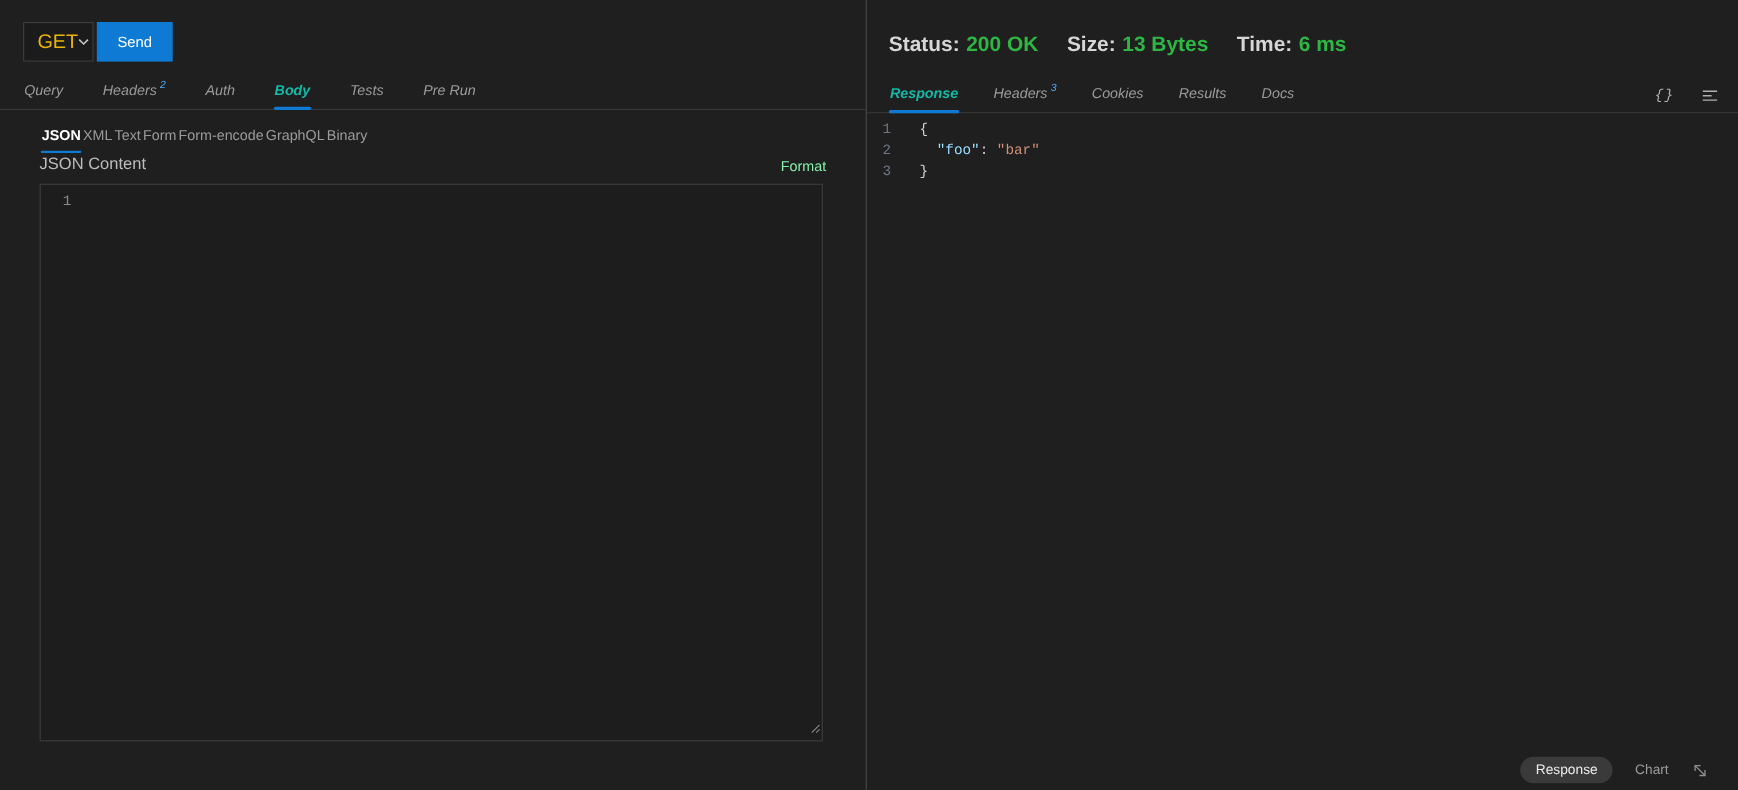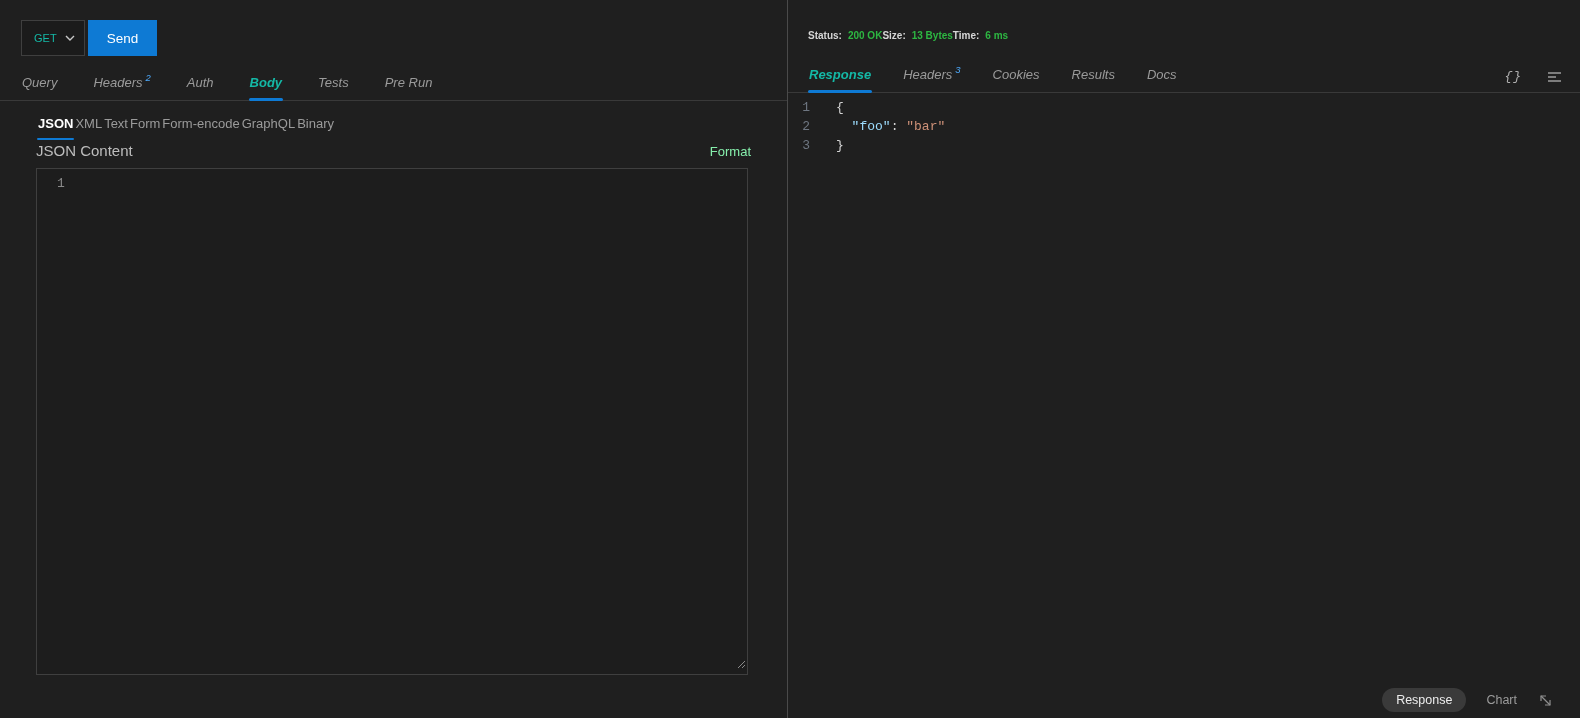--- a/index.html
+++ b/index.html
@@ -15,21 +15,21 @@
     --json-key:#9cdcfe; --json-string:#ce9178; --punctuation:#d4d4d4;
   }
   .left-panel { width:788px; flex-shrink:0; border-right:1px solid #4a4a4a; position:relative; }
   .right-panel { flex:1; position:relative; }
 
   
   .request-bar { display:flex; align-items:stretch; height:36px; margin:20px 26px 0 21px; }
   .method-select {
     width:64px; display:flex; align-items:center; justify-content:space-between;
     padding:0 9px 0 12px; border:1px solid #3f3f3f; background:#1b1b1b;
-    color:#14b8a6; font-size:11px; margin-right:3px; cursor:pointer; flex-shrink:0;
+    color:#eab308; font-size:18px; margin-right:3px; cursor:pointer; flex-shrink:0;
   }
   .url-input {
     flex:1; background:#1b1b1b; border:1px solid #3f3f3f; border-right:none;
     color:#dcdcdc; font-size:13.5px; padding:0 10px; outline:none;
     font-family:"Liberation Sans", sans-serif;
   }
   .send-btn {
     width:69px; border:none; background:var(--accent-blue); color:#ffffff;
     font-size:13.5px; cursor:pointer; font-family:"Liberation Sans", sans-serif;
   }
@@ -72,21 +72,21 @@
     position:relative; margin-left:36px; width:712px; height:507px;
     border:1px solid #3f3f3f; background:#1d1d1d; cursor:text;
   }
   .editor-ln {
     position:absolute; top:7px; left:20px; color:#8a8a8a;
     font-family:"Liberation Mono","DejaVu Sans Mono",monospace; font-size:13px;
   }
   .resize-handle { position:absolute; right:1px; bottom:1px; cursor:nwse-resize; }
 
   
-  .status-bar { display:flex; padding:30px 20px 0 20px; font-size:10px; }
+  .status-bar { display:flex; gap:26px; padding:30px 20px 0 20px; font-size:19px; }
   .status-group { display:flex; gap:6px; }
   .status-label { color:#d6d6d6; font-weight:700; }
   .status-value { color:var(--success-green); font-weight:700; }
 
   
   .resp-tabs { margin-top:16px; padding-left:20px; gap:30px; }
   .tab-icons { margin-left:auto; display:flex; align-items:center; gap:24px; padding:0 18px 8px 0; }
   .icon-btn { color:#b0b0b0; cursor:pointer; display:flex; align-items:center; }
   .braces-glyph { font-family:"Liberation Mono","DejaVu Sans Mono",monospace; font-size:13px; letter-spacing:1px; }
 

